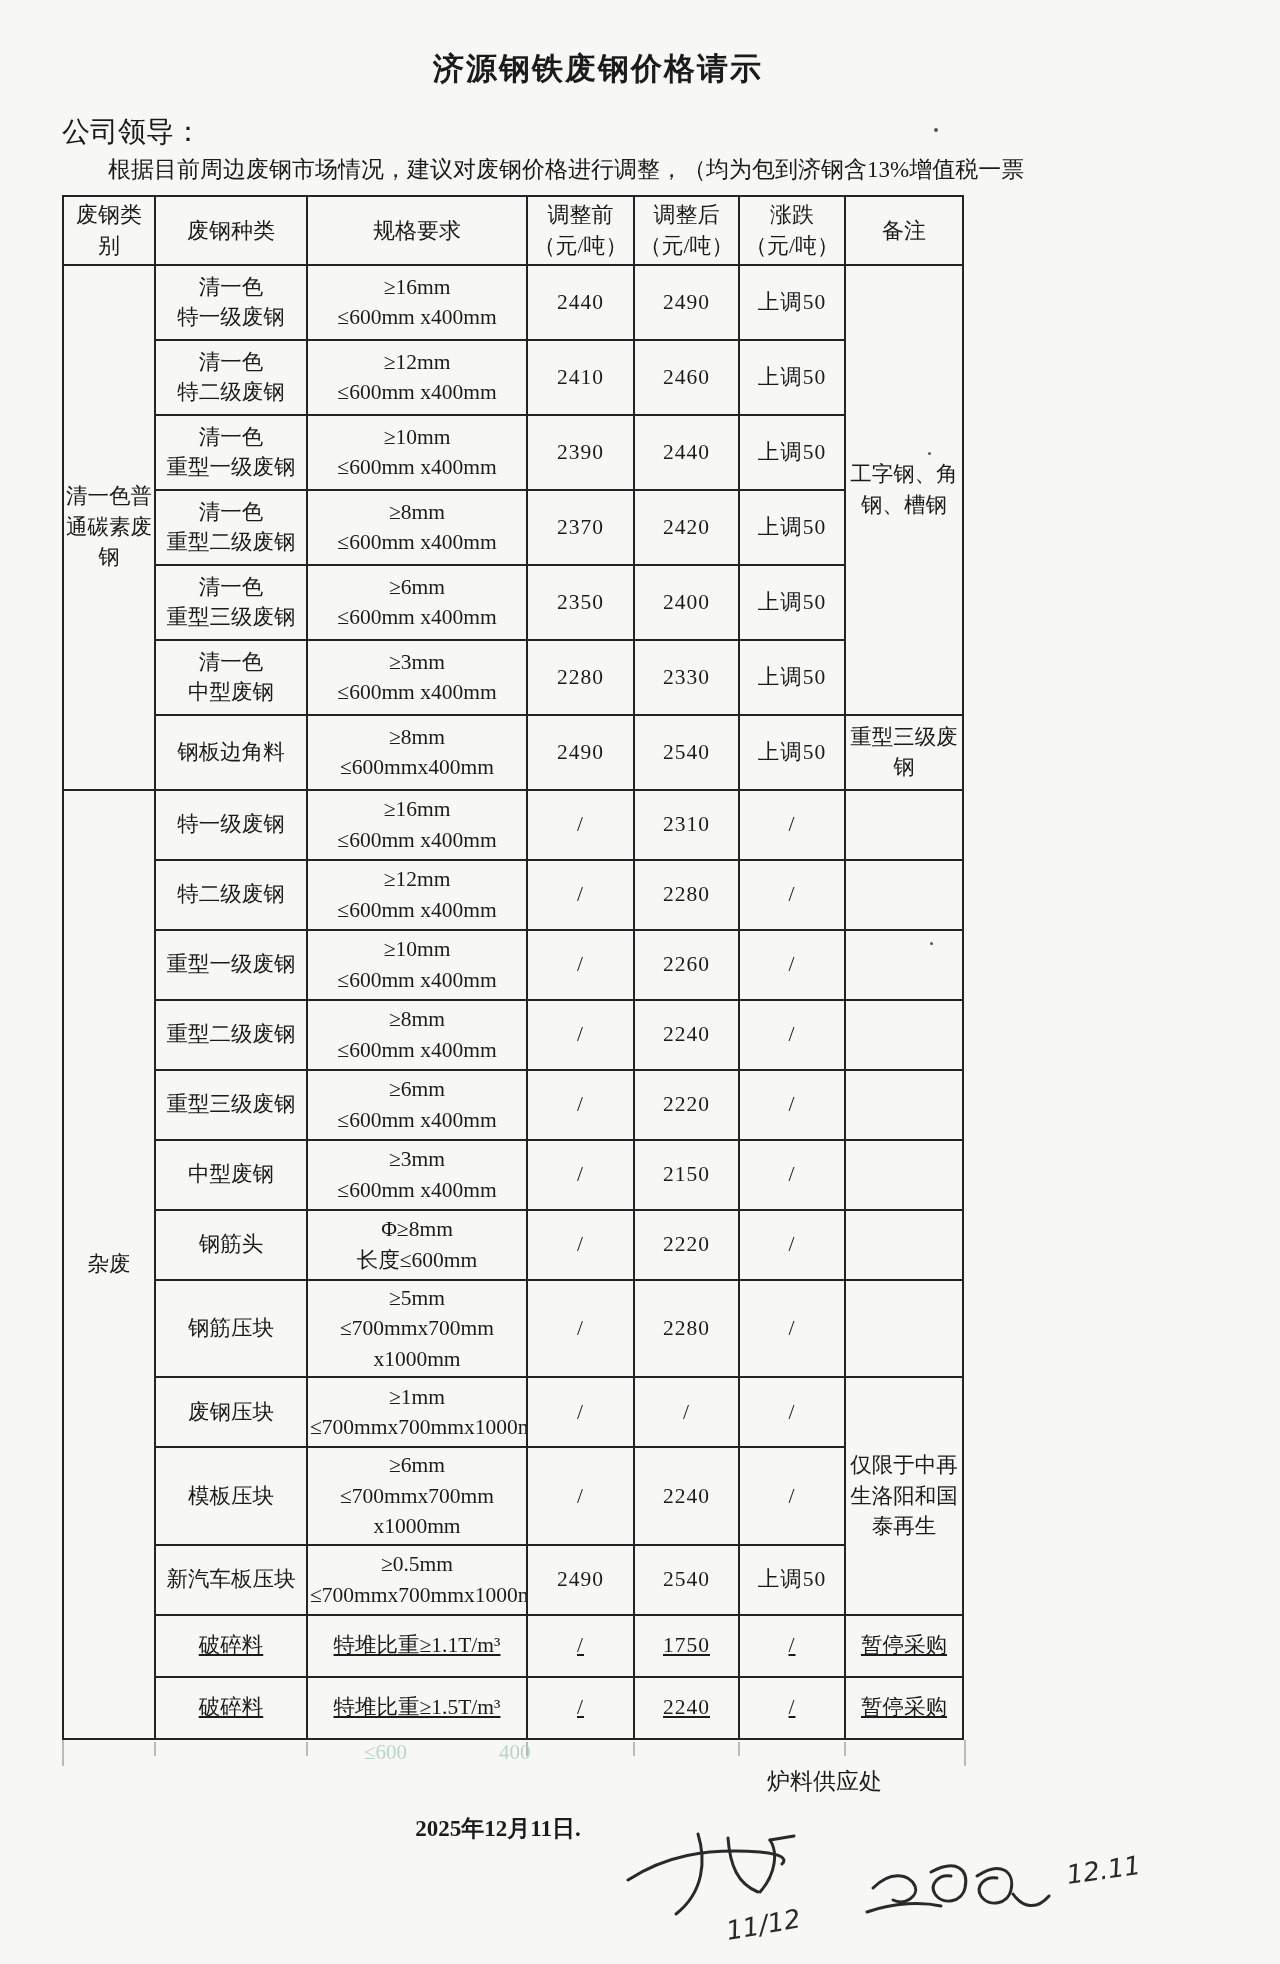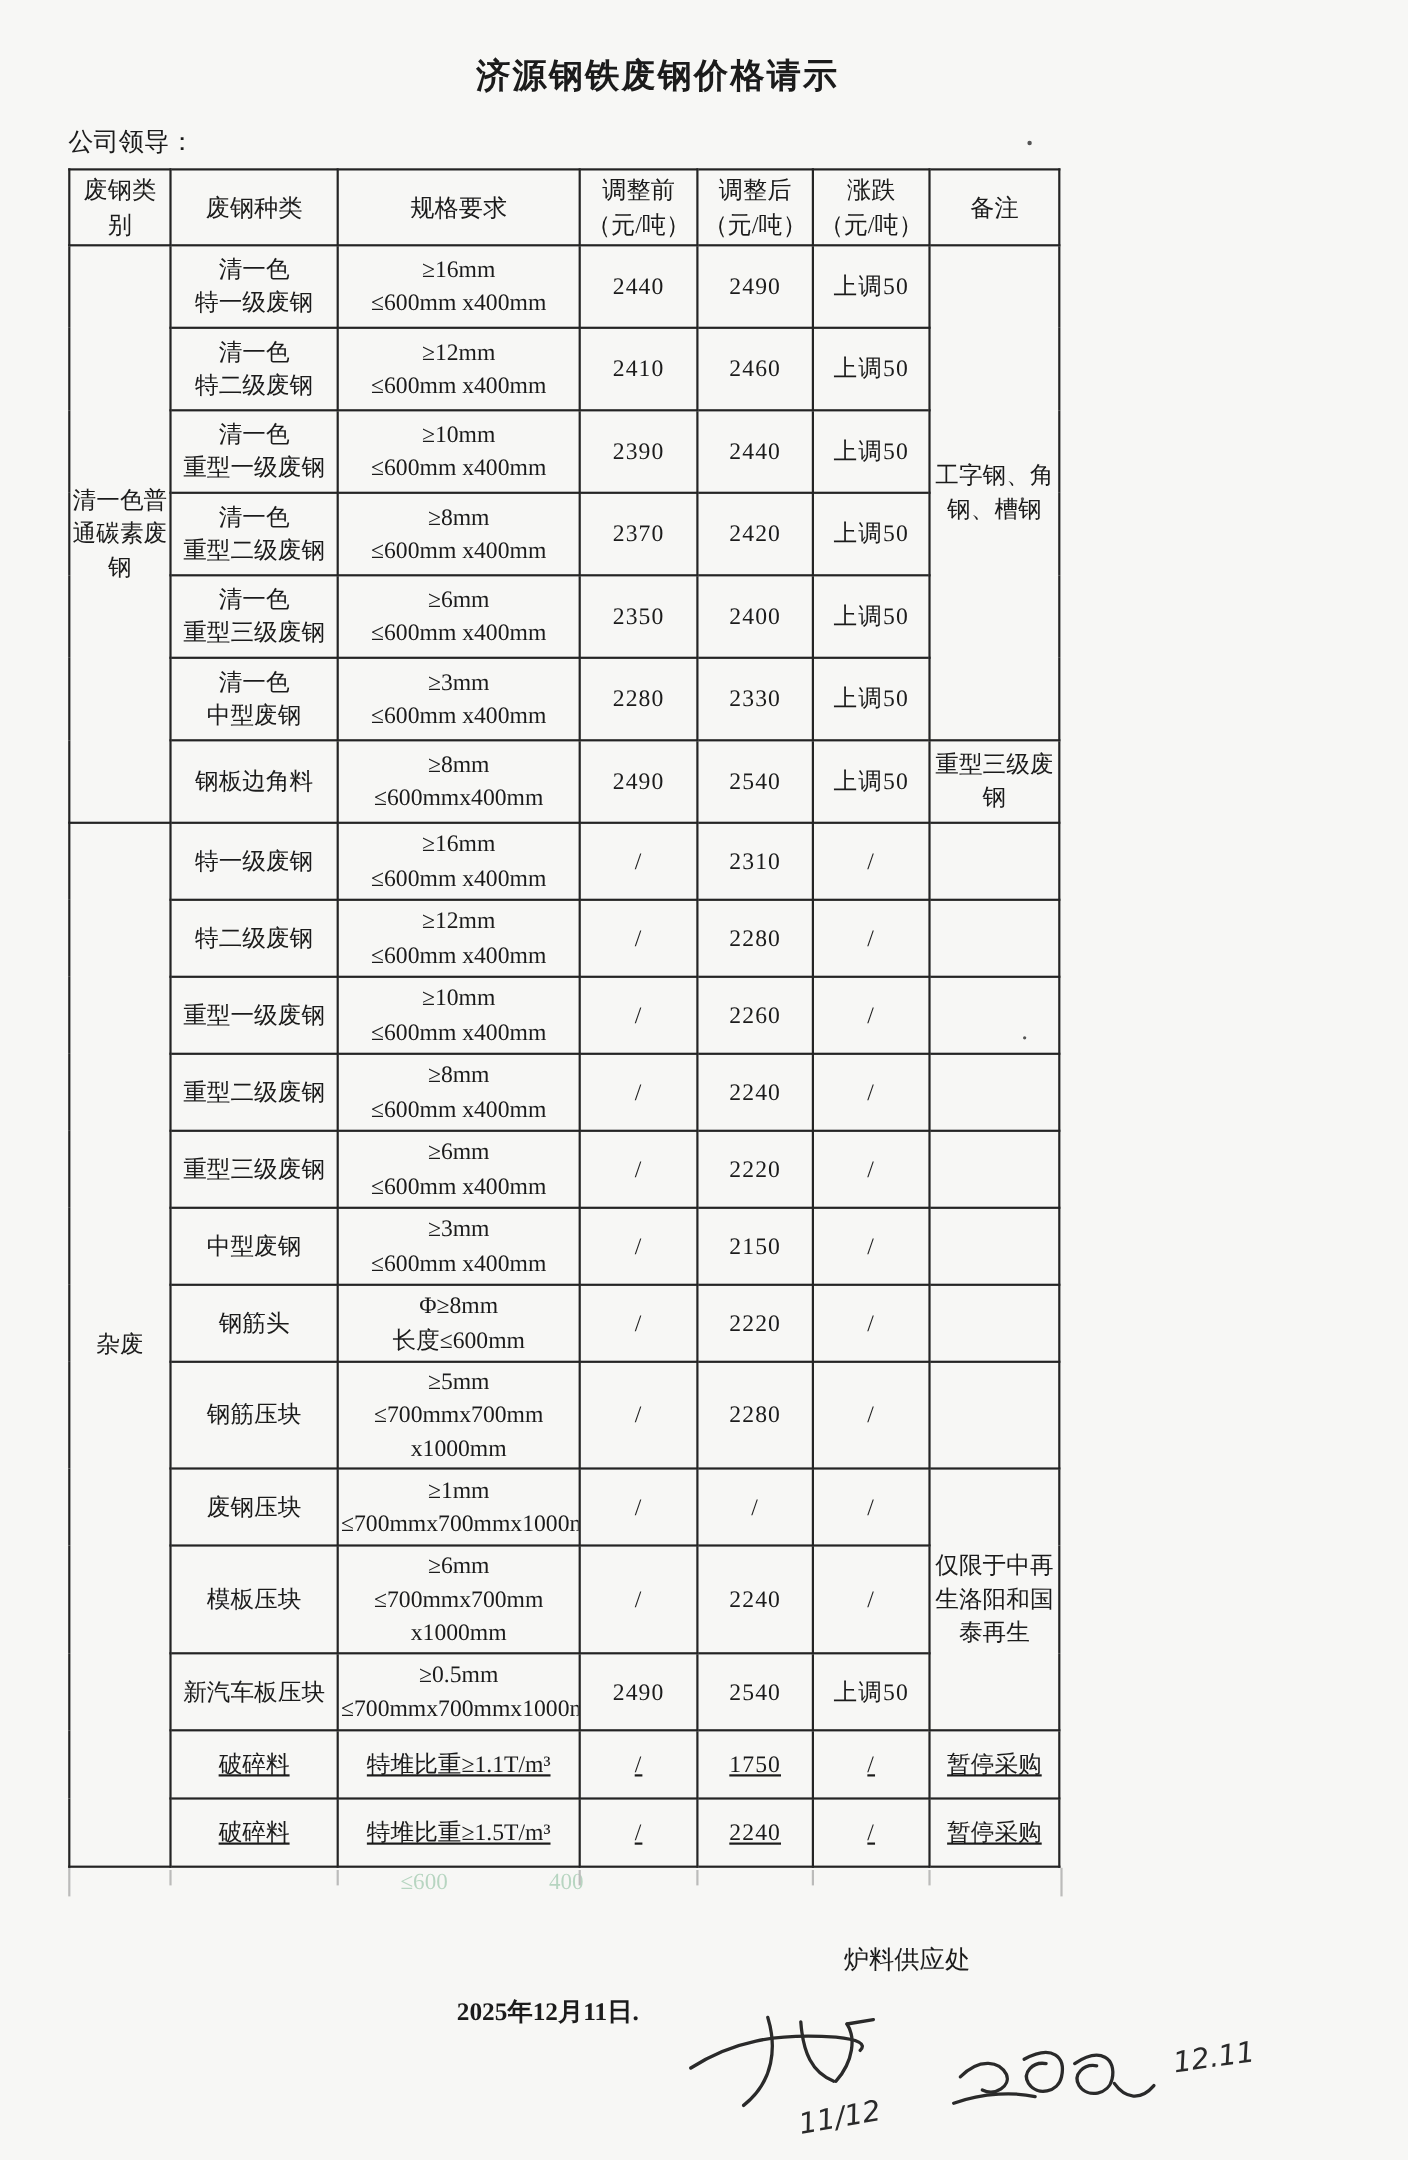--- a/index.html
+++ b/index.html
@@ -12,21 +12,21 @@
     overflow:hidden;
   }
   .doc{position:absolute;left:62px;top:0;width:1072px;}
   .title{
     text-align:center;
     font-size:31px;
     font-weight:bold;
     letter-spacing:2px;
     margin:48px 0 22px 0;
   }
-  .salutation{font-size:23px;line-height:1.45;}
+  .salutation{font-size:28px;line-height:1.45;}
   .intro-line{font-size:23px;line-height:1.5;}
   .indent{text-indent:2em;}
   table.price{
     border-collapse:collapse;
     table-layout:fixed;
     width:900px;
     margin-top:8px;
   }
   table.price th, table.price td{
     border:2px solid #242424;
@@ -71,20 +71,21 @@
     position:absolute;left:610px;top:1822px;width:560px;height:140px;
   }
   .speck{position:absolute;background:#555;border-radius:50%;}
 </style>
 </head>
 <body>
 
 <div class="doc">
   <div class="title">济源钢铁废钢价格请示</div>
   <div class="salutation">公司领导：</div>
+  <div class="intro-line indent">根据目前周边废钢市场情况，建议对废钢价格进行调整，（均为包到济钢含13%增值税一票</div>
 
   <table class="price">
     <colgroup>
       <col style="width:92px">
         <col style="width:152px">
         <col style="width:220px">
       <col style="width:107px">
         <col style="width:105px">
         <col style="width:106px">
         <col style="width:118px">

